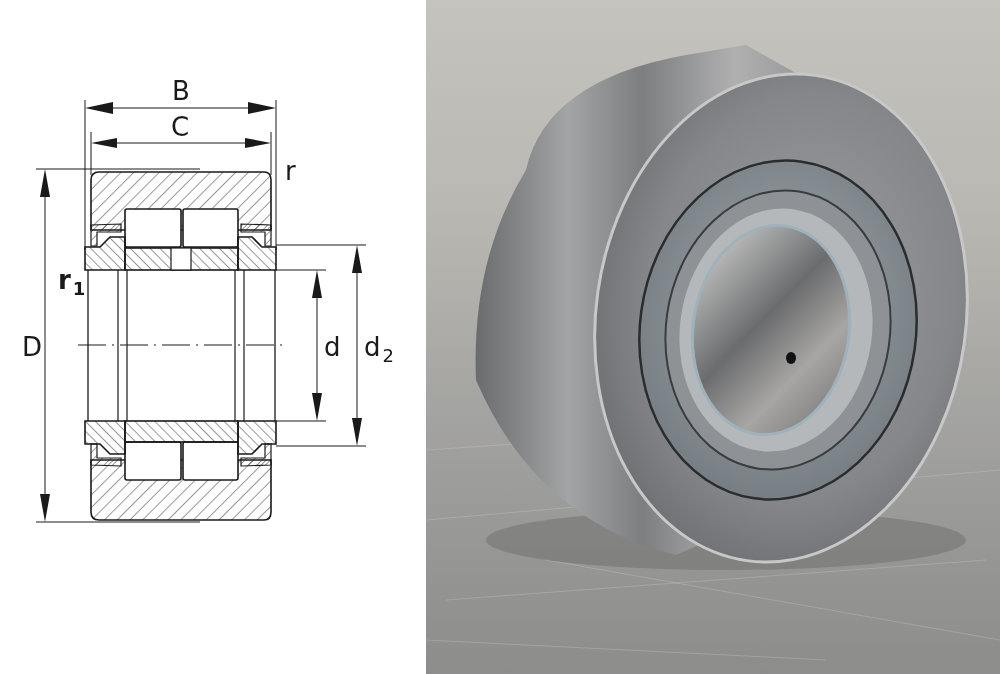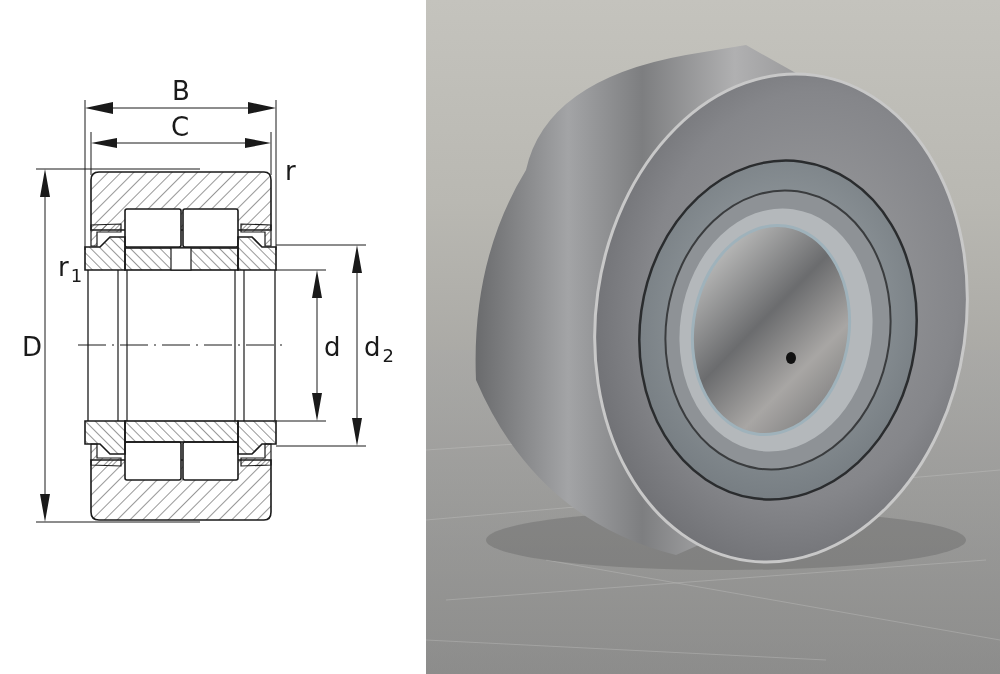--- a/index.html
+++ b/index.html
@@ -93,21 +93,21 @@
       <line x1="127" y1="270" x2="127" y2="421" stroke-width="1.2"></line>
       <line x1="235" y1="270" x2="235" y2="421" stroke-width="1.2"></line>
       <line x1="244" y1="270" x2="244" y2="421" stroke-width="1.2"></line>
       <line x1="275" y1="270" x2="275" y2="421" stroke-width="1.3"></line>
     </g>
   </svg>
 
   <div class="dim-label" style="left:172px;top:78px;"><span>B</span></div>
   <div class="dim-label" style="left:171px;top:114px;"><span>C</span></div>
   <div class="dim-label" style="left:285px;top:158px;"><span>r</span></div>
-  <div class="dim-label" style="left:58px;top:254px;"><span>r</span><sub>1</sub></div>
+  <div class="dim-label" style="left:58px;top:267px;font-weight:bold;"><span>r</span><sub>1</sub></div>
   <div class="dim-label" style="left:22px;top:334px;"><span>D</span></div>
   <div class="dim-label" style="left:324px;top:334px;"><span>d</span></div>
   <div class="dim-label" style="left:364px;top:334px;text-align:center;"><span>d</span><sub>2</sub></div>
 </div>
 
 <div class="photo">
   <svg width="574" height="674" viewBox="0 0 574 674">
     <defs>
       <linearGradient id="cyl" x1="0" y1="0" x2="1" y2="0">
         <stop offset="0" stop-color="#6a6b6d"></stop>

